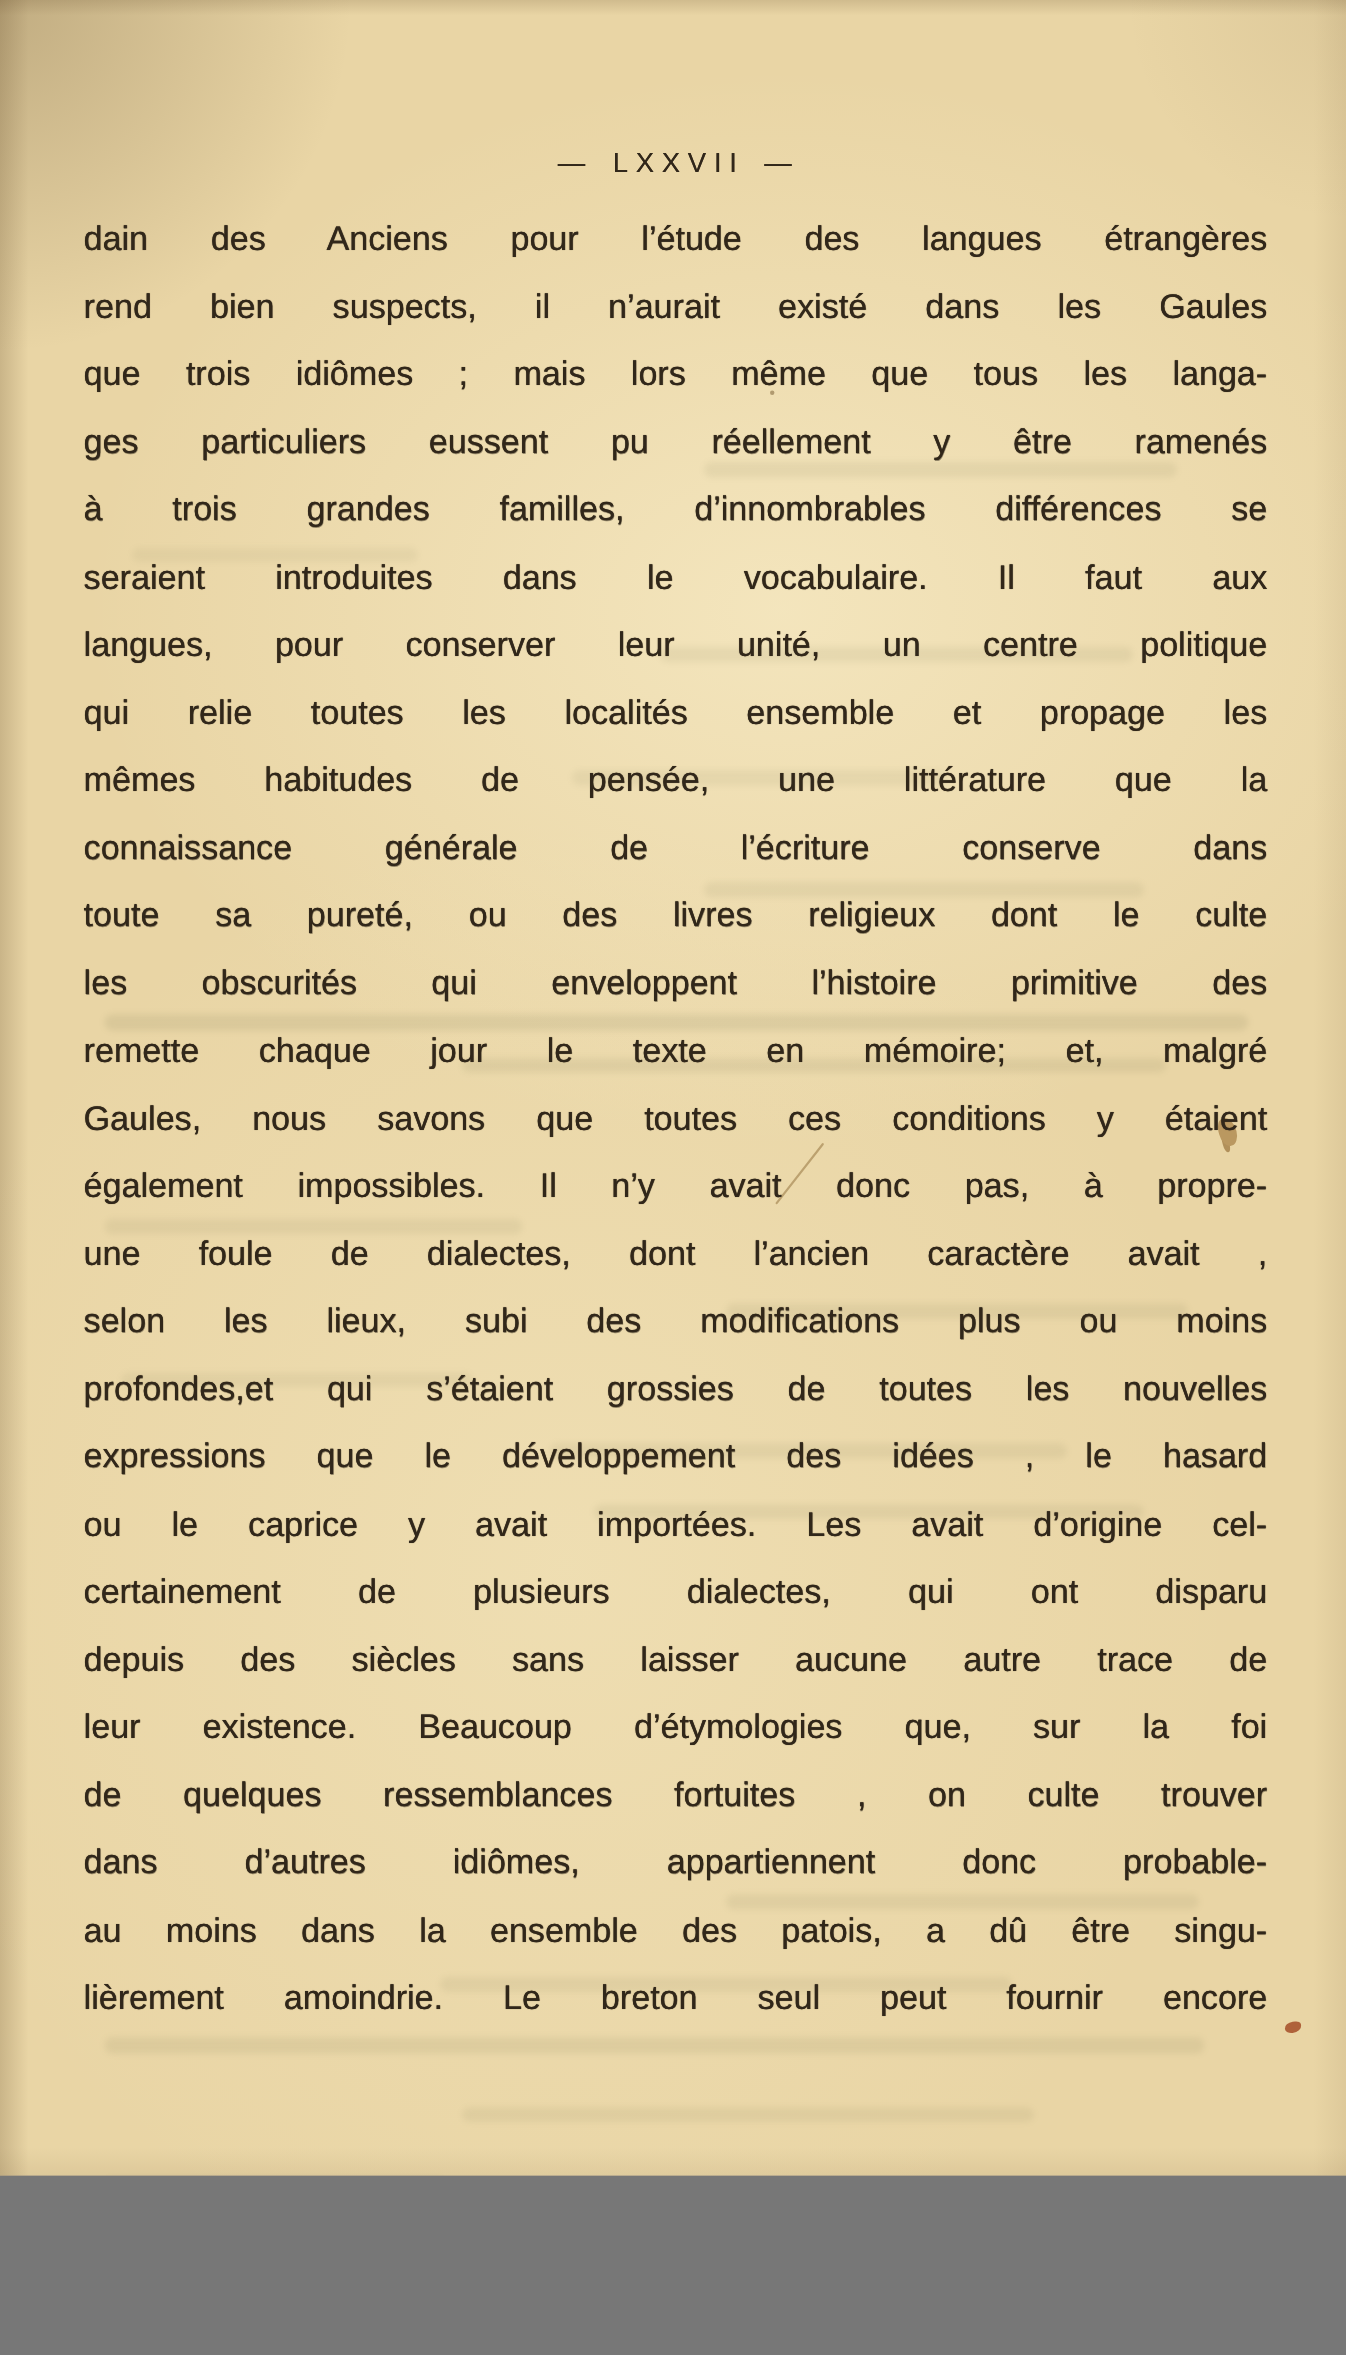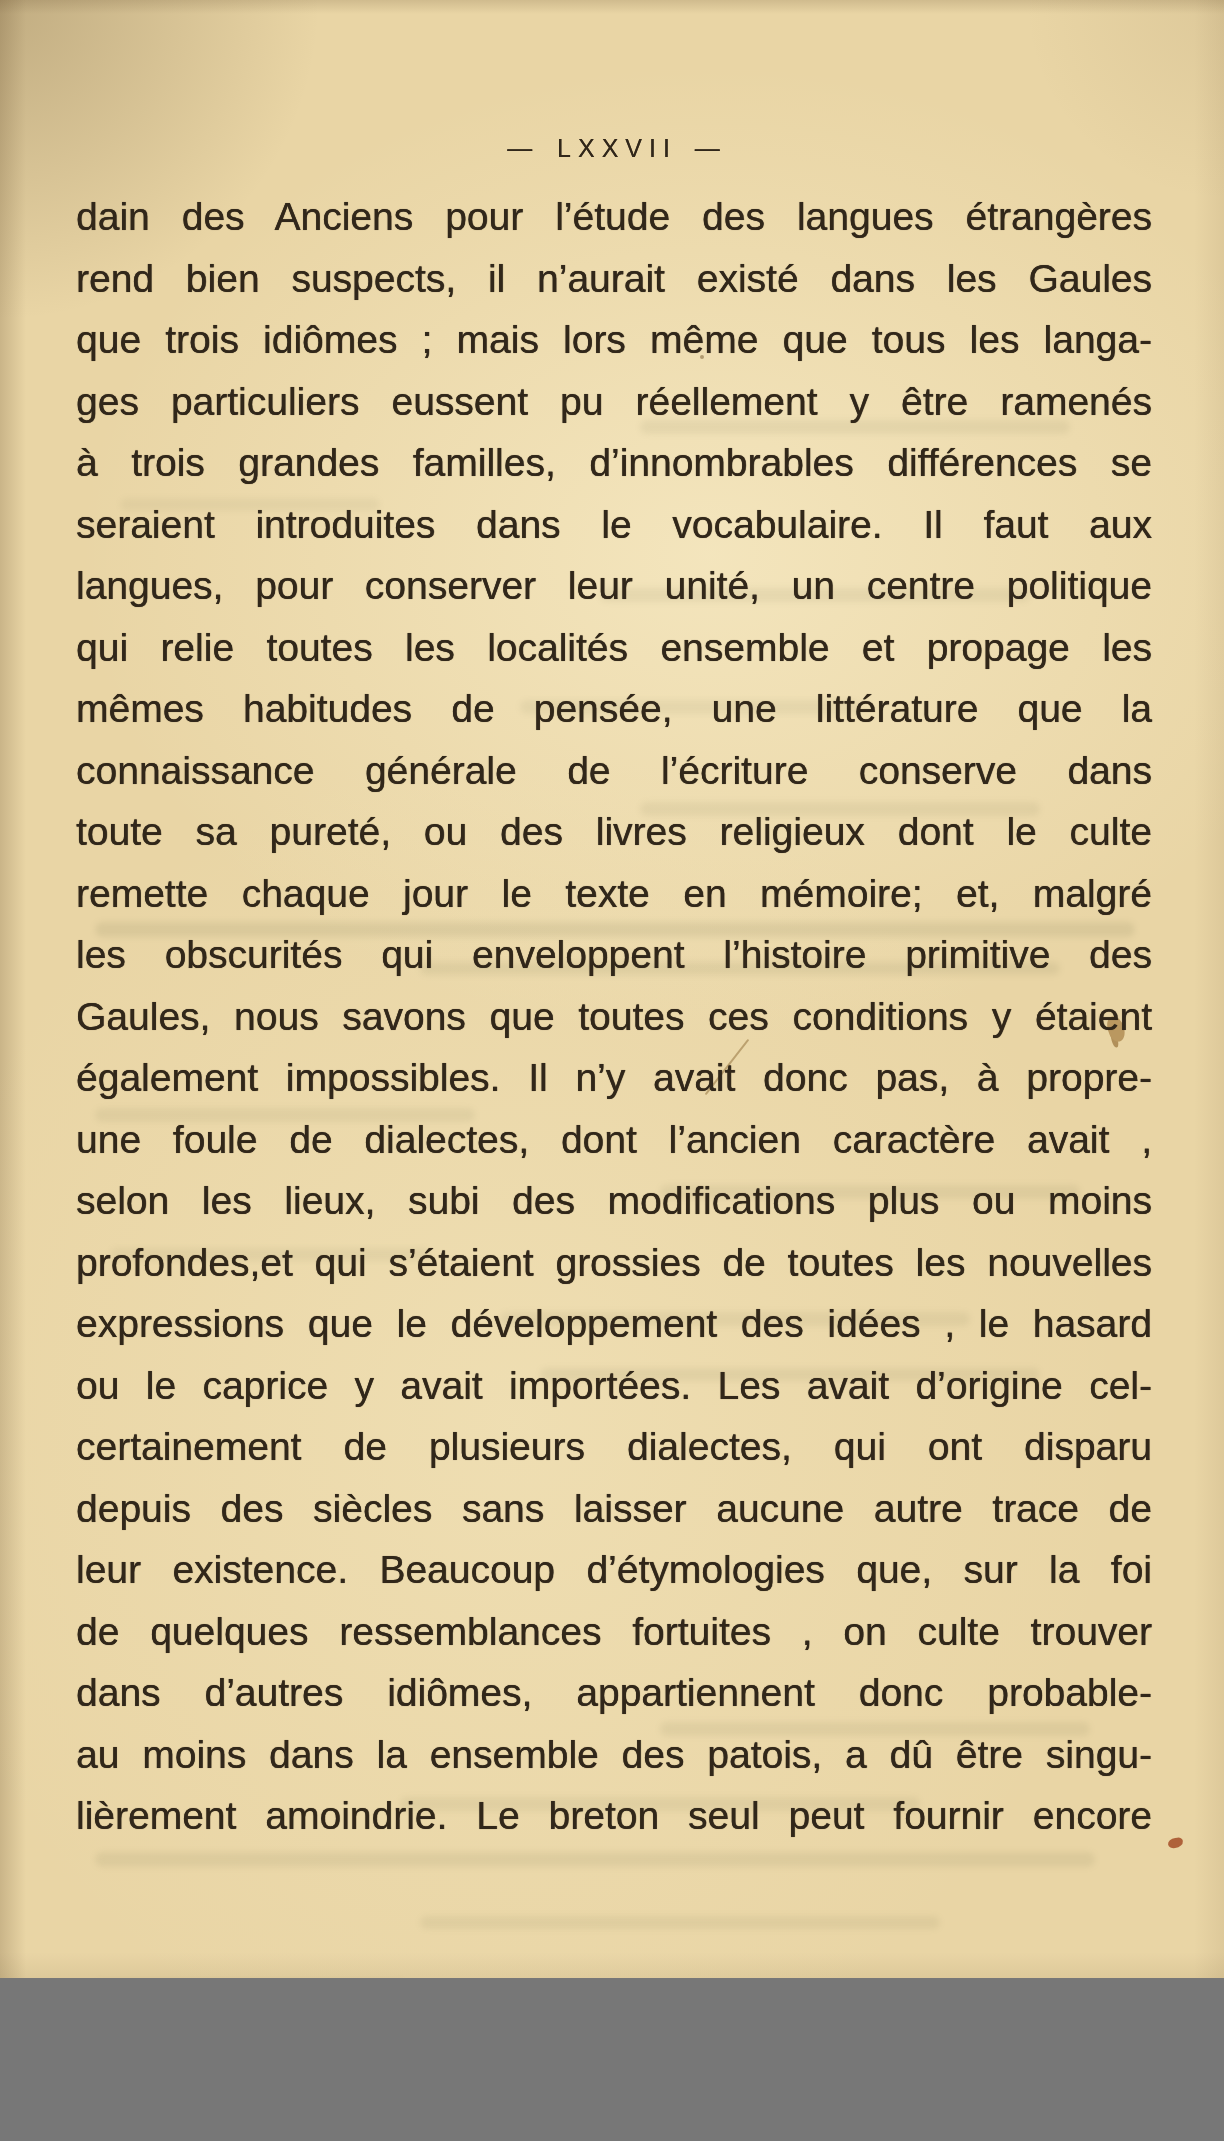--- a/index.html
+++ b/index.html
@@ -41,21 +41,21 @@
   }
   .page-text {
     position: absolute;
     top: 186px;
     left: 76px;
     width: 1076px;
   }
   .text-line {
     height: 61.5px;
     line-height: 61.5px;
-    font-size: 39px;
+    font-size: 31px;
     text-align: justify;
     text-align-last: justify;
     white-space: normal;
     text-shadow: 0 0 0.7px rgba(49,39,26,0.9), 0.4px 0.4px 0.6px rgba(49,39,26,0.45);
   }
   .ghost {
     position: absolute;
     display: block;
     background: #7d7a52;
     border-radius: 8px;
@@ -128,22 +128,22 @@
       <div class="text-line">rend bien suspects, il n’aurait existé dans les Gaules</div>
       <div class="text-line">que trois idiômes ; mais lors même que tous les langa-</div>
       <div class="text-line">ges particuliers eussent pu réellement y être ramenés</div>
       <div class="text-line">à trois grandes familles, d’innombrables différences se</div>
       <div class="text-line">seraient introduites dans le vocabulaire. Il faut aux</div>
       <div class="text-line">langues, pour conserver leur unité, un centre politique</div>
       <div class="text-line">qui relie toutes les localités ensemble et propage les</div>
       <div class="text-line">mêmes habitudes de pensée, une littérature que la</div>
       <div class="text-line">connaissance générale de l’écriture conserve dans</div>
       <div class="text-line">toute sa pureté, ou des livres religieux dont le culte</div>
+      <div class="text-line">les obscurités qui enveloppent l’histoire primitive des</div>
       <div class="text-line">remette chaque jour le texte en mémoire; et, malgré</div>
-      <div class="text-line">les obscurités qui enveloppent l’histoire primitive des</div>
       <div class="text-line">Gaules, nous savons que toutes ces conditions y étaient</div>
       <div class="text-line">également impossibles. Il n’y avait donc pas, à propre-</div>
       <div class="text-line">une foule de dialectes, dont l’ancien caractère avait ,</div>
       <div class="text-line">selon les lieux, subi des modifications plus ou moins</div>
       <div class="text-line">profondes,et qui s’étaient grossies de toutes les nouvelles</div>
       <div class="text-line">expressions que le développement des idées , le hasard</div>
       <div class="text-line">ou le caprice y avait importées. Les avait d’origine cel-</div>
       <div class="text-line">certainement de plusieurs dialectes, qui ont disparu</div>
       <div class="text-line">depuis des siècles sans laisser aucune autre trace de</div>
       <div class="text-line">leur existence. Beaucoup d’étymologies que, sur la foi</div>

